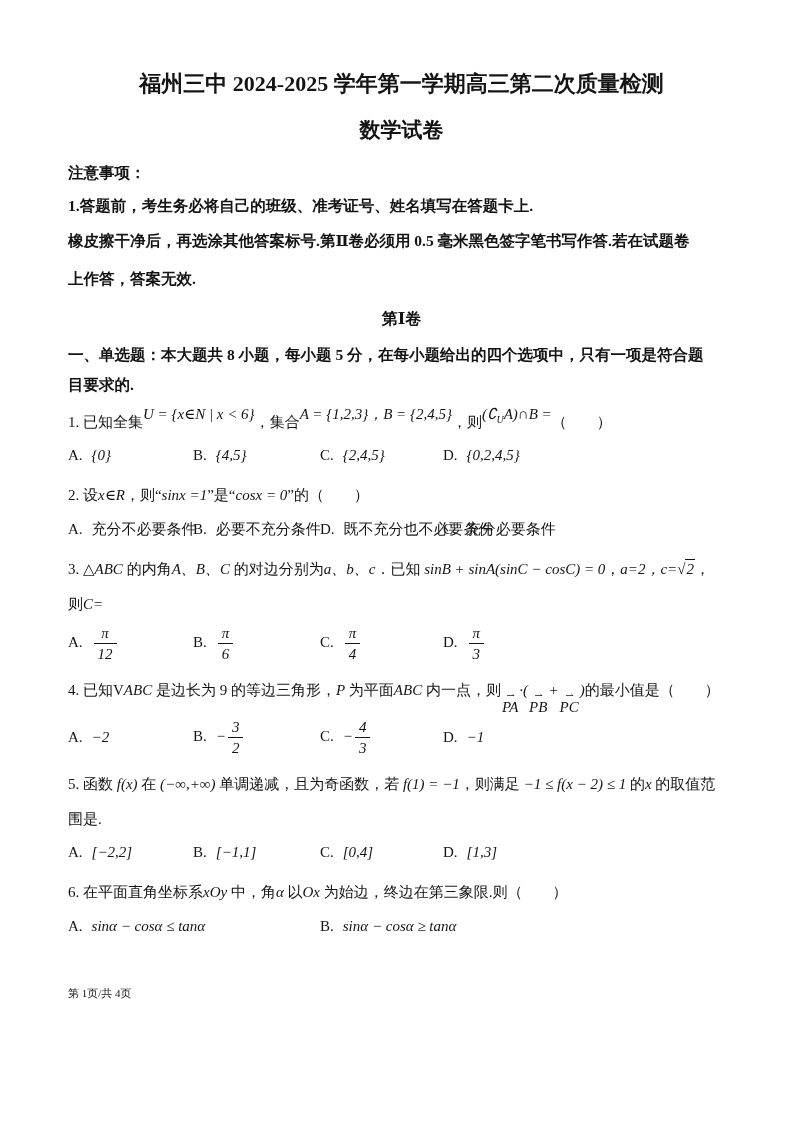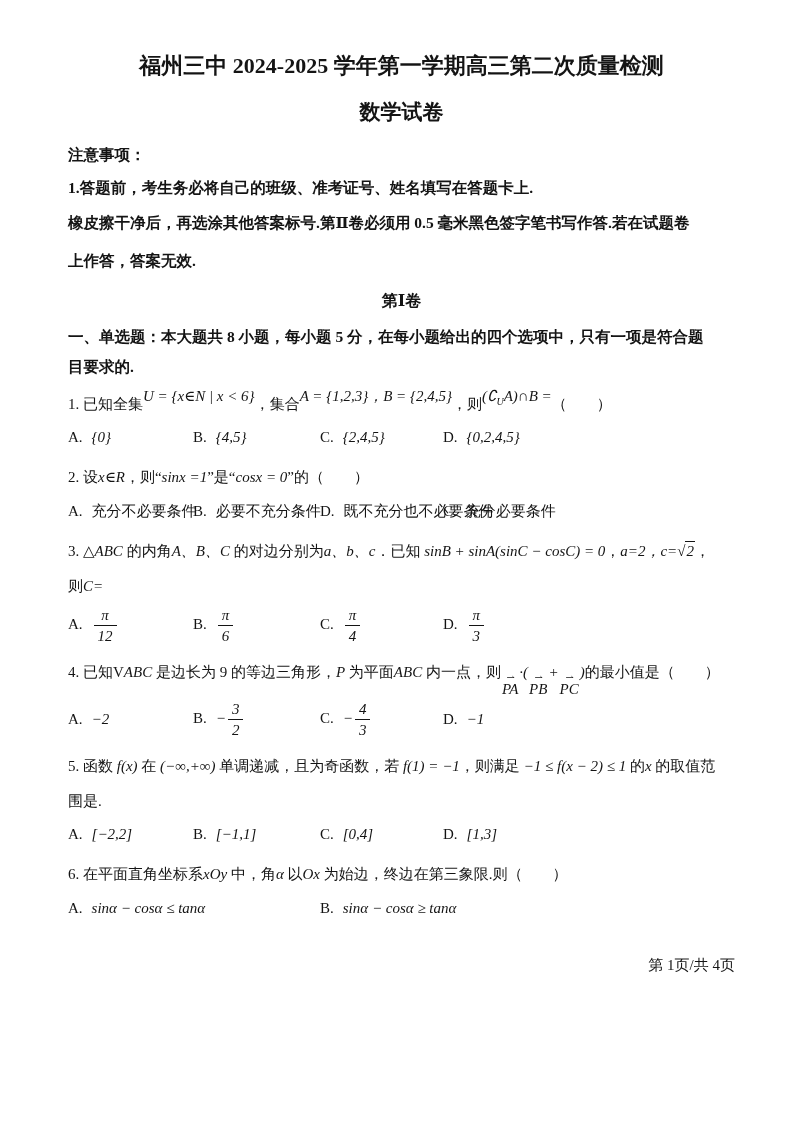--- a/index.html
+++ b/index.html
@@ -3,21 +3,21 @@
 <meta charset="utf-8">
 <style>
   html,body{margin:0;padding:0;}
   body{
     width:793px;height:1122px;
     background:#ffffff;color:#141414;
     font-family:"Liberation Serif","DejaVu Serif",serif;
     font-size:15px;
     overflow:hidden;
   }
-  .page{box-sizing:border-box;width:793px;height:1044px;padding:50px 58px 0 68px;position:relative;}
+  .page{box-sizing:border-box;width:793px;height:1044px;padding:68px 58px 0 68px;position:relative;}
 
   .doc-title{font-size:22px;font-weight:700;text-align:center;margin:0 0 16px 0;line-height:1.45;}
   .doc-subtitle{font-size:21px;font-weight:700;text-align:center;margin:0 0 12px 0;line-height:1.4;}
   .doc-byline{font-size:16px;font-weight:700;text-align:center;margin:0 0 4px 0;line-height:1.6;}
 
   .notices{font-weight:700;font-size:15.5px;}
   .notice-heading{line-height:2.1;}
   .notice-item{line-height:2.1;}
   .notice-line{line-height:2.42;white-space:nowrap;}
 
@@ -46,21 +46,21 @@
   .frac .den{padding:1px 4px 0 4px;}
 
   .sqrt{white-space:nowrap;font-style:italic;}
   .sqrt .rad{font-style:normal;}
   .sqrt .radicand{border-top:1.4px solid #141414;padding:1px 1px 0 1px;}
 
   .vec{display:inline-flex;flex-direction:column;align-items:center;vertical-align:-4px;
        line-height:1.05;font-style:italic;margin:0 1px;}
   .vec .vec-arrow{font-size:10px;height:9px;line-height:9px;font-style:normal;letter-spacing:-1px;}
 
-  .page-footer{text-align:right;font-size:15px;margin-top:30px;line-height:1.6;}
+  .page-footer{text-align:left;font-size:11px;margin-top:44px;line-height:1.6;}
 </style>
 </head>
 <body>
 
 <div class="page">
 
   <h1 class="doc-title">福州三中 2024-2025 学年第一学期高三第二次质量检测</h1>
   <h2 class="doc-subtitle">数学试卷</h2>
 
   <div class="notices">

